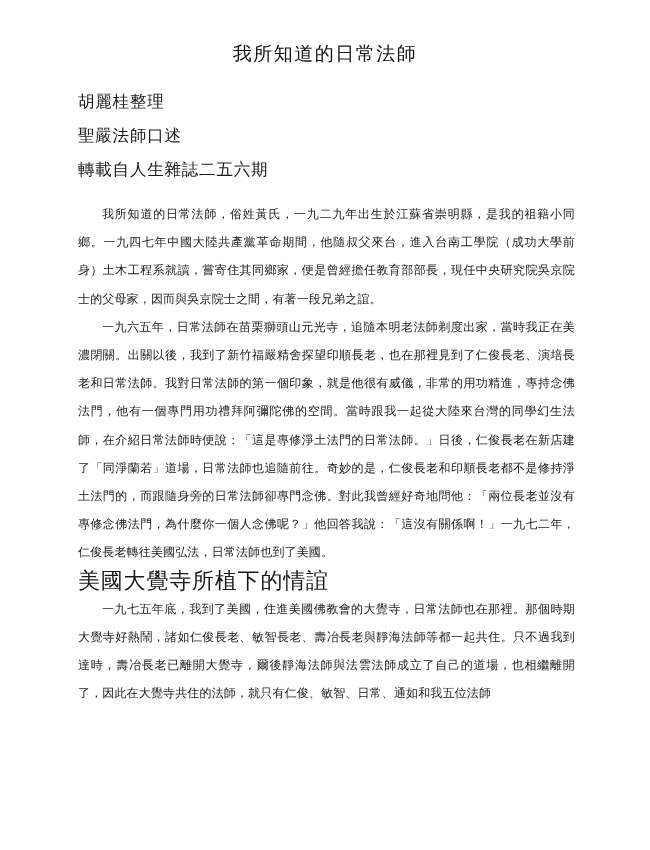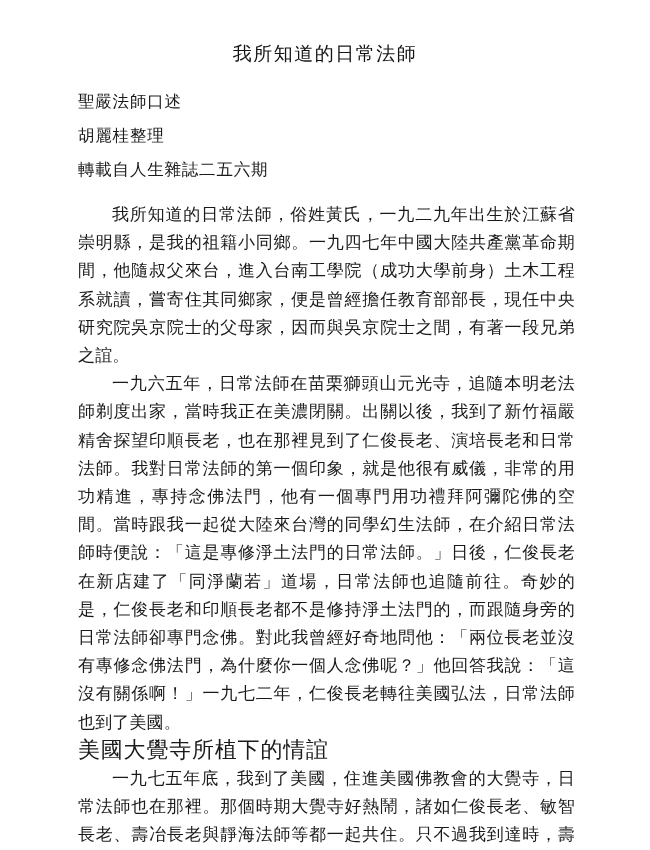--- a/index.html
+++ b/index.html
@@ -54,21 +54,21 @@
     margin-bottom: 16px;
   }
 
   .body-block {
     padding-left: 78px;
     padding-right: 75px;
     margin-top: 6px;
   }
 
   p.para {
-    font-size: 17px;
+    font-size: 12px;
     line-height: 28.2px;
     letter-spacing: 0.15px;
     margin: 0;
     text-align: justify;
     text-justify: inter-character;
     text-indent: 2em;
     color: #1a1a1a;
   }
 
   h2.section-heading {
@@ -82,22 +82,22 @@
   }
 </style>
 </head>
 <body>
 
 <div class="page">
 
   <h1 class="doc-title">我所知道的日常法師</h1>
 
   <div class="byline-block">
+    <div class="byline">胡麗桂整理</div>
     <div class="byline">聖嚴法師口述</div>
-    <div class="byline">胡麗桂整理</div>
     <div class="byline last">轉載自人生雜誌二五六期</div>
   </div>
 
   <div class="body-block">
     <p class="para">我所知道的日常法師，俗姓黃氏，一九二九年出生於江蘇省崇明縣，是我的祖籍小同鄉。一九四七年中國大陸共產黨革命期間，他隨叔父來台，進入台南工學院（成功大學前身）土木工程系就讀，嘗寄住其同鄉家，便是曾經擔任教育部部長，現任中央研究院吳京院士的父母家，因而與吳京院士之間，有著一段兄弟之誼。</p>
     <p class="para">一九六五年，日常法師在苗栗獅頭山元光寺，追隨本明老法師剃度出家，當時我正在美濃閉關。出關以後，我到了新竹福嚴精舍探望印順長老，也在那裡見到了仁俊長老、演培長老和日常法師。我對日常法師的第一個印象，就是他很有威儀，非常的用功精進，專持念佛法門，他有一個專門用功禮拜阿彌陀佛的空間。當時跟我一起從大陸來台灣的同學幻生法師，在介紹日常法師時便說：「這是專修淨土法門的日常法師。」日後，仁俊長老在新店建了「同淨蘭若」道場，日常法師也追隨前往。奇妙的是，仁俊長老和印順長老都不是修持淨土法門的，而跟隨身旁的日常法師卻專門念佛。對此我曾經好奇地問他：「兩位長老並沒有專修念佛法門，為什麼你一個人念佛呢？」他回答我說：「這沒有關係啊！」一九七二年，仁俊長老轉往美國弘法，日常法師也到了美國。</p>
     <h2 class="section-heading">美國大覺寺所植下的情誼</h2>
     <p class="para">一九七五年底，我到了美國，住進美國佛教會的大覺寺，日常法師也在那裡。那個時期大覺寺好熱鬧，諸如仁俊長老、敏智長老、壽冶長老與靜海法師等都一起共住。只不過我到達時，壽冶長老已離開大覺寺，爾後靜海法師與法雲法師成立了自己的道場，也相繼離開了，因此在大覺寺共住的法師，就只有仁俊、敏智、日常、通如和我五位法師</p>
   </div>
 

